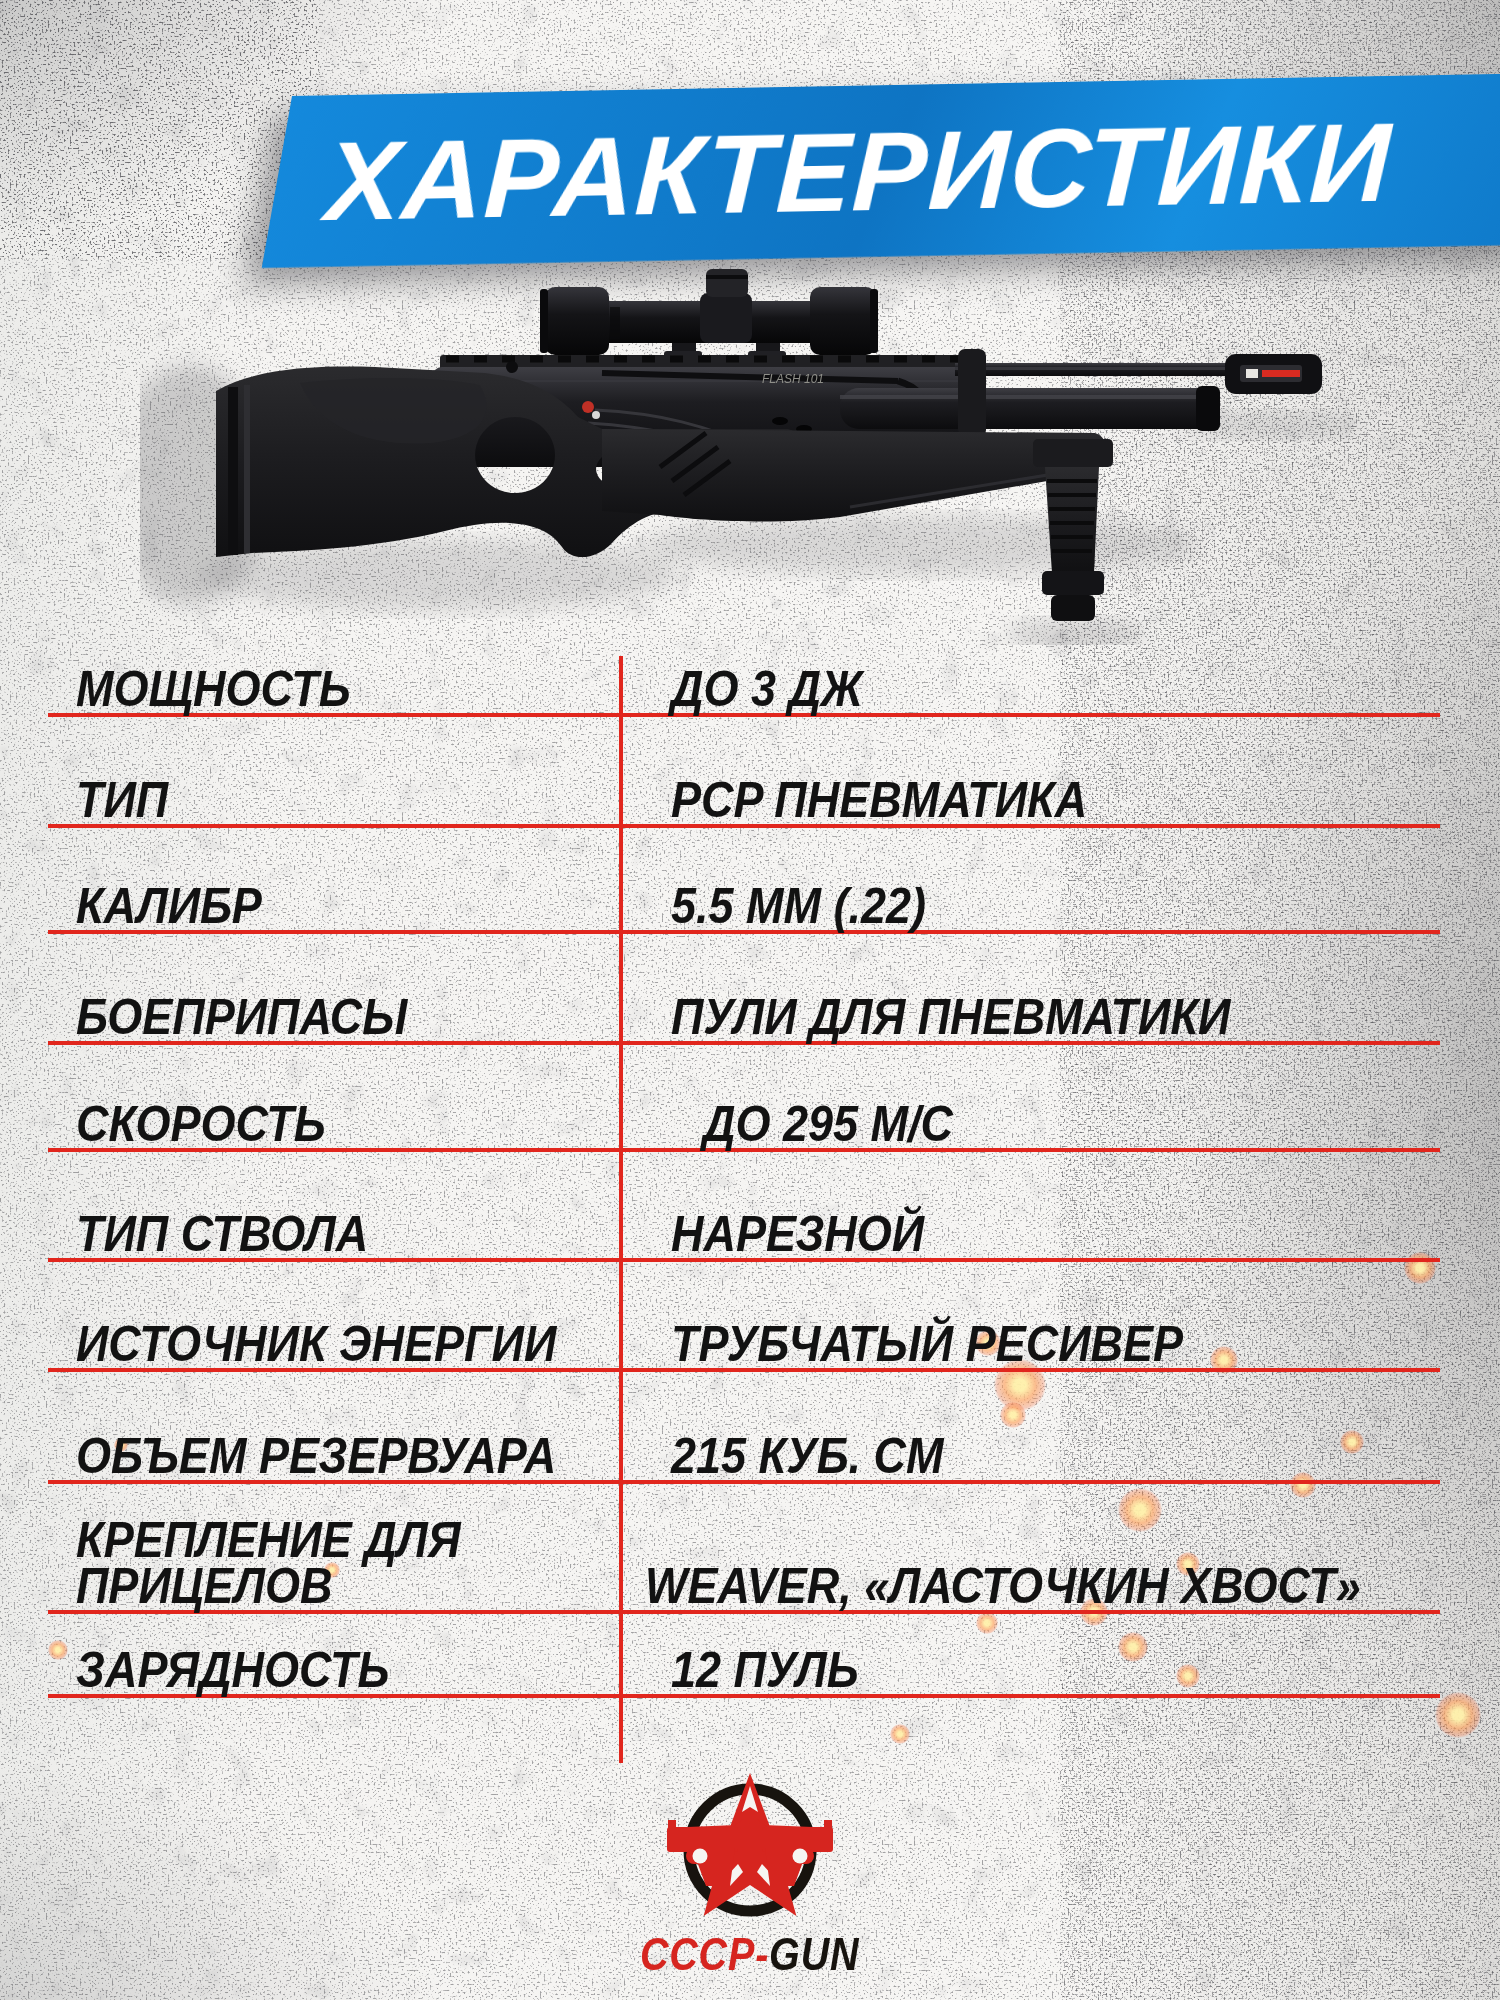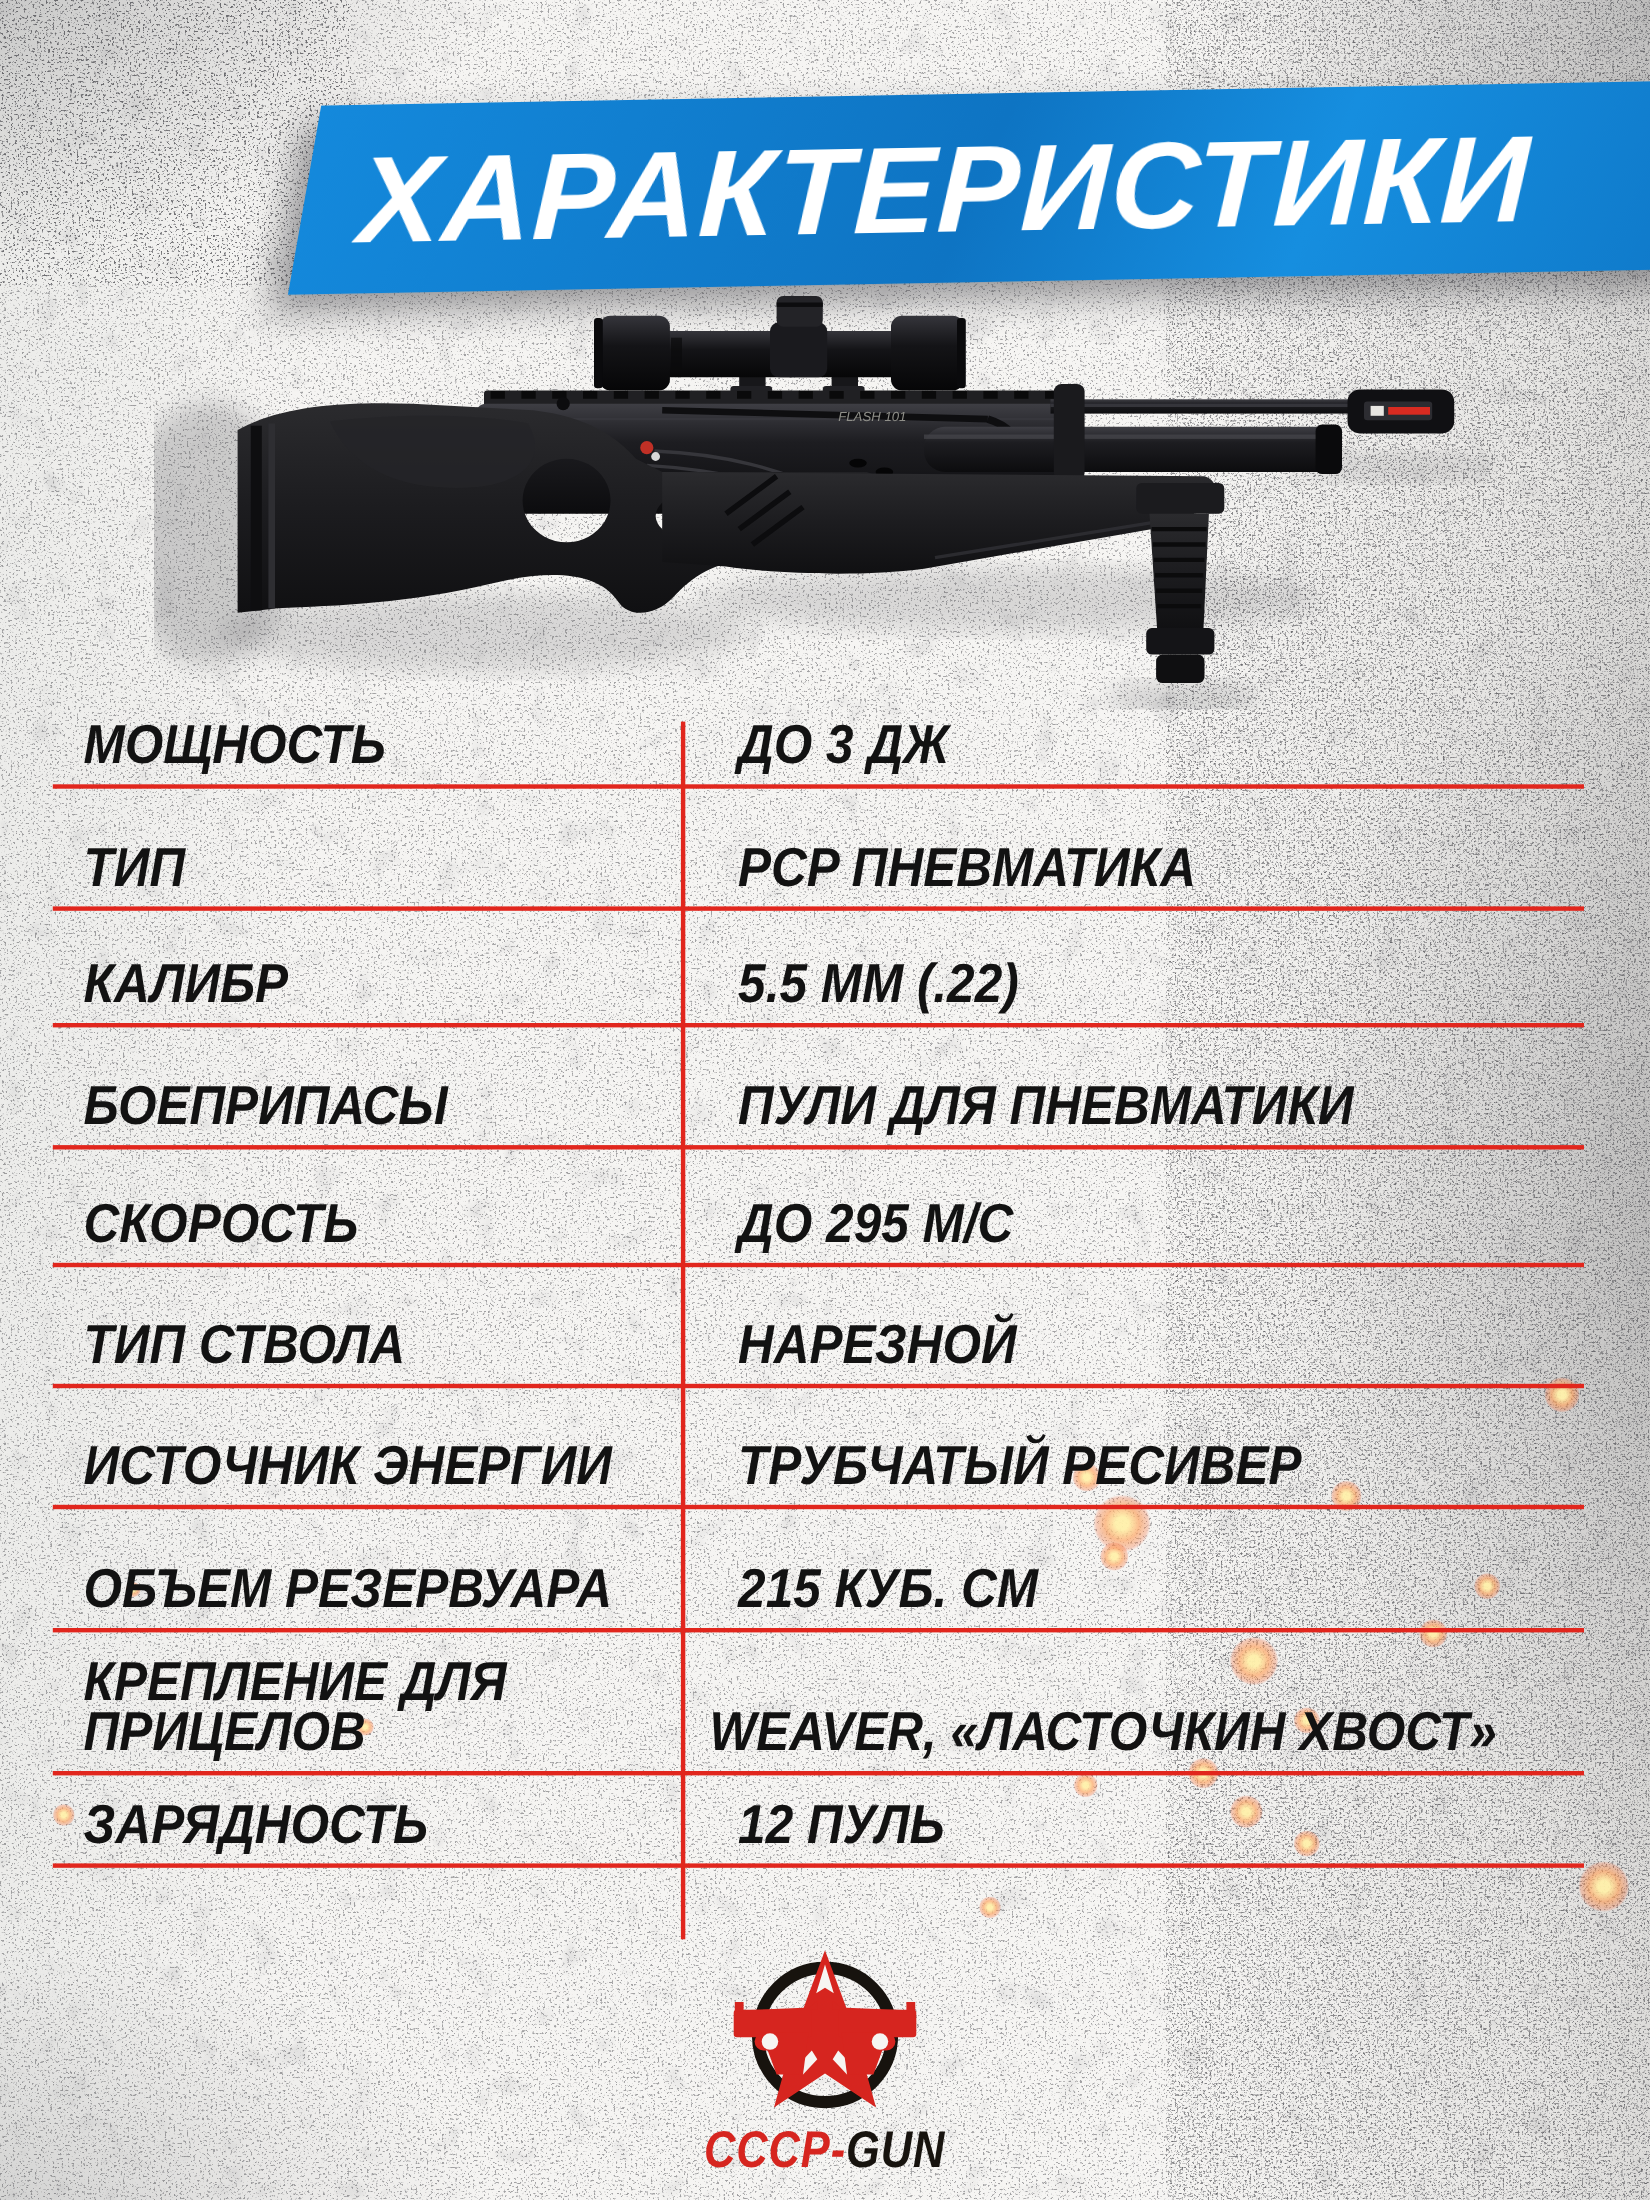--- a/index.html
+++ b/index.html
@@ -18,21 +18,21 @@
           transform:skewX(-11deg) rotate(-1.05deg);transform-origin:0 0;
           background:linear-gradient(104deg,#1489dc 0%,#117fd0 22%,#0e74c3 48%,#168edf 72%,#0f79c9 100%);
           display:flex;align-items:center;justify-content:center;padding-right:110px;box-sizing:border-box;
           filter:drop-shadow(-14px 16px 16px rgba(75,75,80,.55));}
   .banner-title{transform:skewX(8deg);color:#ffffff;font-weight:bold;font-style:italic;
           font-size:112px;letter-spacing:1px;white-space:nowrap;}
 
   
   .spec-table{position:absolute;left:0;top:0;width:1500px;}
   .spec-row{position:absolute;left:48px;width:1392px;box-sizing:border-box;
-            border-bottom:4px solid #e1261d;display:flex;align-items:flex-end;padding-bottom:13px;}
+            border-bottom:4px solid #e1261d;display:flex;align-items:flex-end;padding-bottom:1px;}
   .cell{color:#121212;font-weight:bold;font-style:italic;font-size:50px;line-height:46px;}
   .cell-label{width:575px;padding-left:28px;box-sizing:border-box;}
   .cell-value{flex:1;padding-left:48px;box-sizing:border-box;white-space:nowrap;}
   .cell span{display:inline-block;transform:scaleX(.9);transform-origin:left bottom;}
   .vline{position:absolute;left:619px;top:656px;width:4px;height:1107px;background:#e1261d;}
 
   
   .splat{position:absolute;border-radius:50%;pointer-events:none;
          background:radial-gradient(circle, rgba(255,240,170,.95) 0 16%, rgba(255,160,90,.65) 42%, rgba(242,110,60,.30) 64%, rgba(242,110,60,0) 72%);}
 
@@ -222,21 +222,21 @@
       <div class="cell cell-value"><span>PCP ПНЕВМАТИКА</span></div>
     </div>
     <div class="spec-row" style="top:828px;height:106px;">
       <div class="cell cell-label"><span>КАЛИБР</span></div>
       <div class="cell cell-value"><span>5.5 ММ (.22)</span></div>
     </div>
     <div class="spec-row" style="top:934px;height:111px;">
       <div class="cell cell-label"><span>БОЕПРИПАСЫ</span></div>
       <div class="cell cell-value"><span>ПУЛИ ДЛЯ ПНЕВМАТИКИ</span></div>
     </div>
-    <div class="spec-row" style="top:1045px;height:107px;">
+    <div class="spec-row" style="top:1045px;height:107px;gap:32px;">
       <div class="cell cell-label"><span>СКОРОСТЬ</span></div>
       <div class="cell cell-value"><span>ДО 295 М/С</span></div>
     </div>
     <div class="spec-row" style="top:1152px;height:110px;">
       <div class="cell cell-label"><span>ТИП СТВОЛА</span></div>
       <div class="cell cell-value"><span>НАРЕЗНОЙ</span></div>
     </div>
     <div class="spec-row" style="top:1262px;height:110px;">
       <div class="cell cell-label"><span>ИСТОЧНИК ЭНЕРГИИ</span></div>
       <div class="cell cell-value"><span>ТРУБЧАТЫЙ РЕСИВЕР</span></div>

